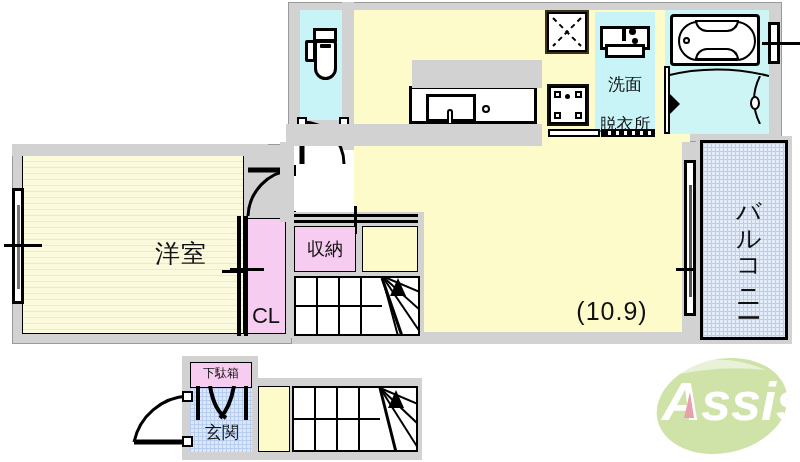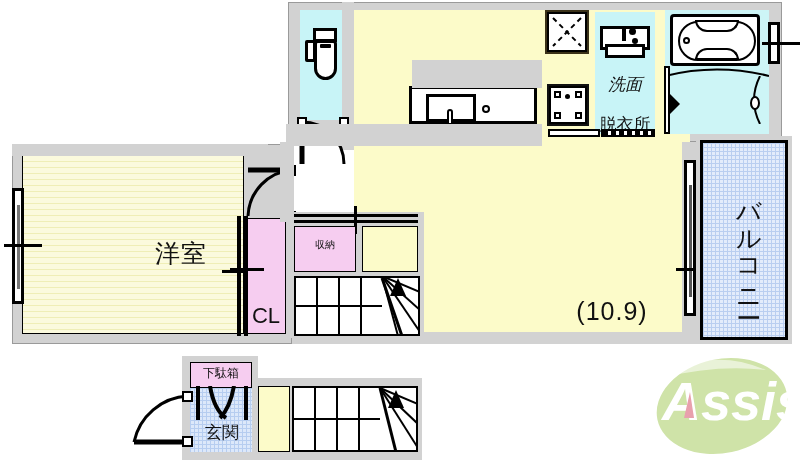--- a/index.html
+++ b/index.html
@@ -66,21 +66,21 @@
   
   .lbl {
     color: #111;
     line-height: 1.05;
     text-align: center;
     white-space: nowrap;
     user-select: none;
   }
   .lbl-big   { font-size: 25px; font-weight: 400; letter-spacing: 1px; }
   .lbl-mid   { font-size: 17px; font-weight: 400; }
-  .lbl-small { font-size: 10px; font-weight: 400; }
+  .lbl-small { font-size: 18px; font-weight: 400; }
   .lbl-tiny  { font-size: 12px; font-weight: 400; }
   .lbl-cl    { font-size: 22px; font-weight: 400; }
   .vertical  {
     writing-mode: vertical-rl;
     text-orientation: upright;
     letter-spacing: 2px;
   }
 
   
   .arc { overflow: visible; }
@@ -166,21 +166,21 @@
   </div>
 
   <div class="abs" style="left:549px; top:86px; width:38px; height:38px; background:#fff; border:2px solid #000; outline:2px solid #111;">
     <div class="abs" style="left:3px;top:3px;width:7px;height:7px;border:2px solid #000;background:#fff;"></div>
     <div class="abs" style="right:3px;top:3px;width:7px;height:7px;border:2px solid #000;background:#fff;"></div>
     <div class="abs" style="left:3px;bottom:3px;width:7px;height:7px;border:2px solid #000;background:#fff;"></div>
     <div class="abs" style="right:3px;bottom:3px;width:7px;height:7px;border:2px solid #000;background:#fff;"></div>
     <div class="abs fx-round" style="left:14px;top:6px;width:5px;height:5px;background:#000;"></div>
   </div>
 
-  <div class="abs lbl lbl-mid" style="left:596px; top:76px; width:58px;font-style:italic;">洗面</div>
+  <div class="abs lbl lbl-mid" style="left:596px; top:76px; width:58px;">洗面</div>
   <div class="abs lbl lbl-mid" style="left:593px; top:100px; width:64px;margin-top:16px;">脱衣所</div>
 
   <div class="abs" style="left:548px; top:129px; width:52px; height:8px; background:#fff; border:2px solid #000;"></div>
   <div class="abs" style="left:601px; top:129px; width:54px; height:8px; background:#fff; border:2px solid #000;">
     <svg width="50" height="4" viewBox="0 0 50 4" style="position:absolute;left:0;top:0;">
       <line x1="0" y1="2" x2="50" y2="2" stroke="#000" stroke-width="4" stroke-dasharray="5,3"></line>
     </svg>
   </div>
 
   <div class="abs floor-bath" style="left:665px; top:10px; width:104px; height:124px;"></div>

